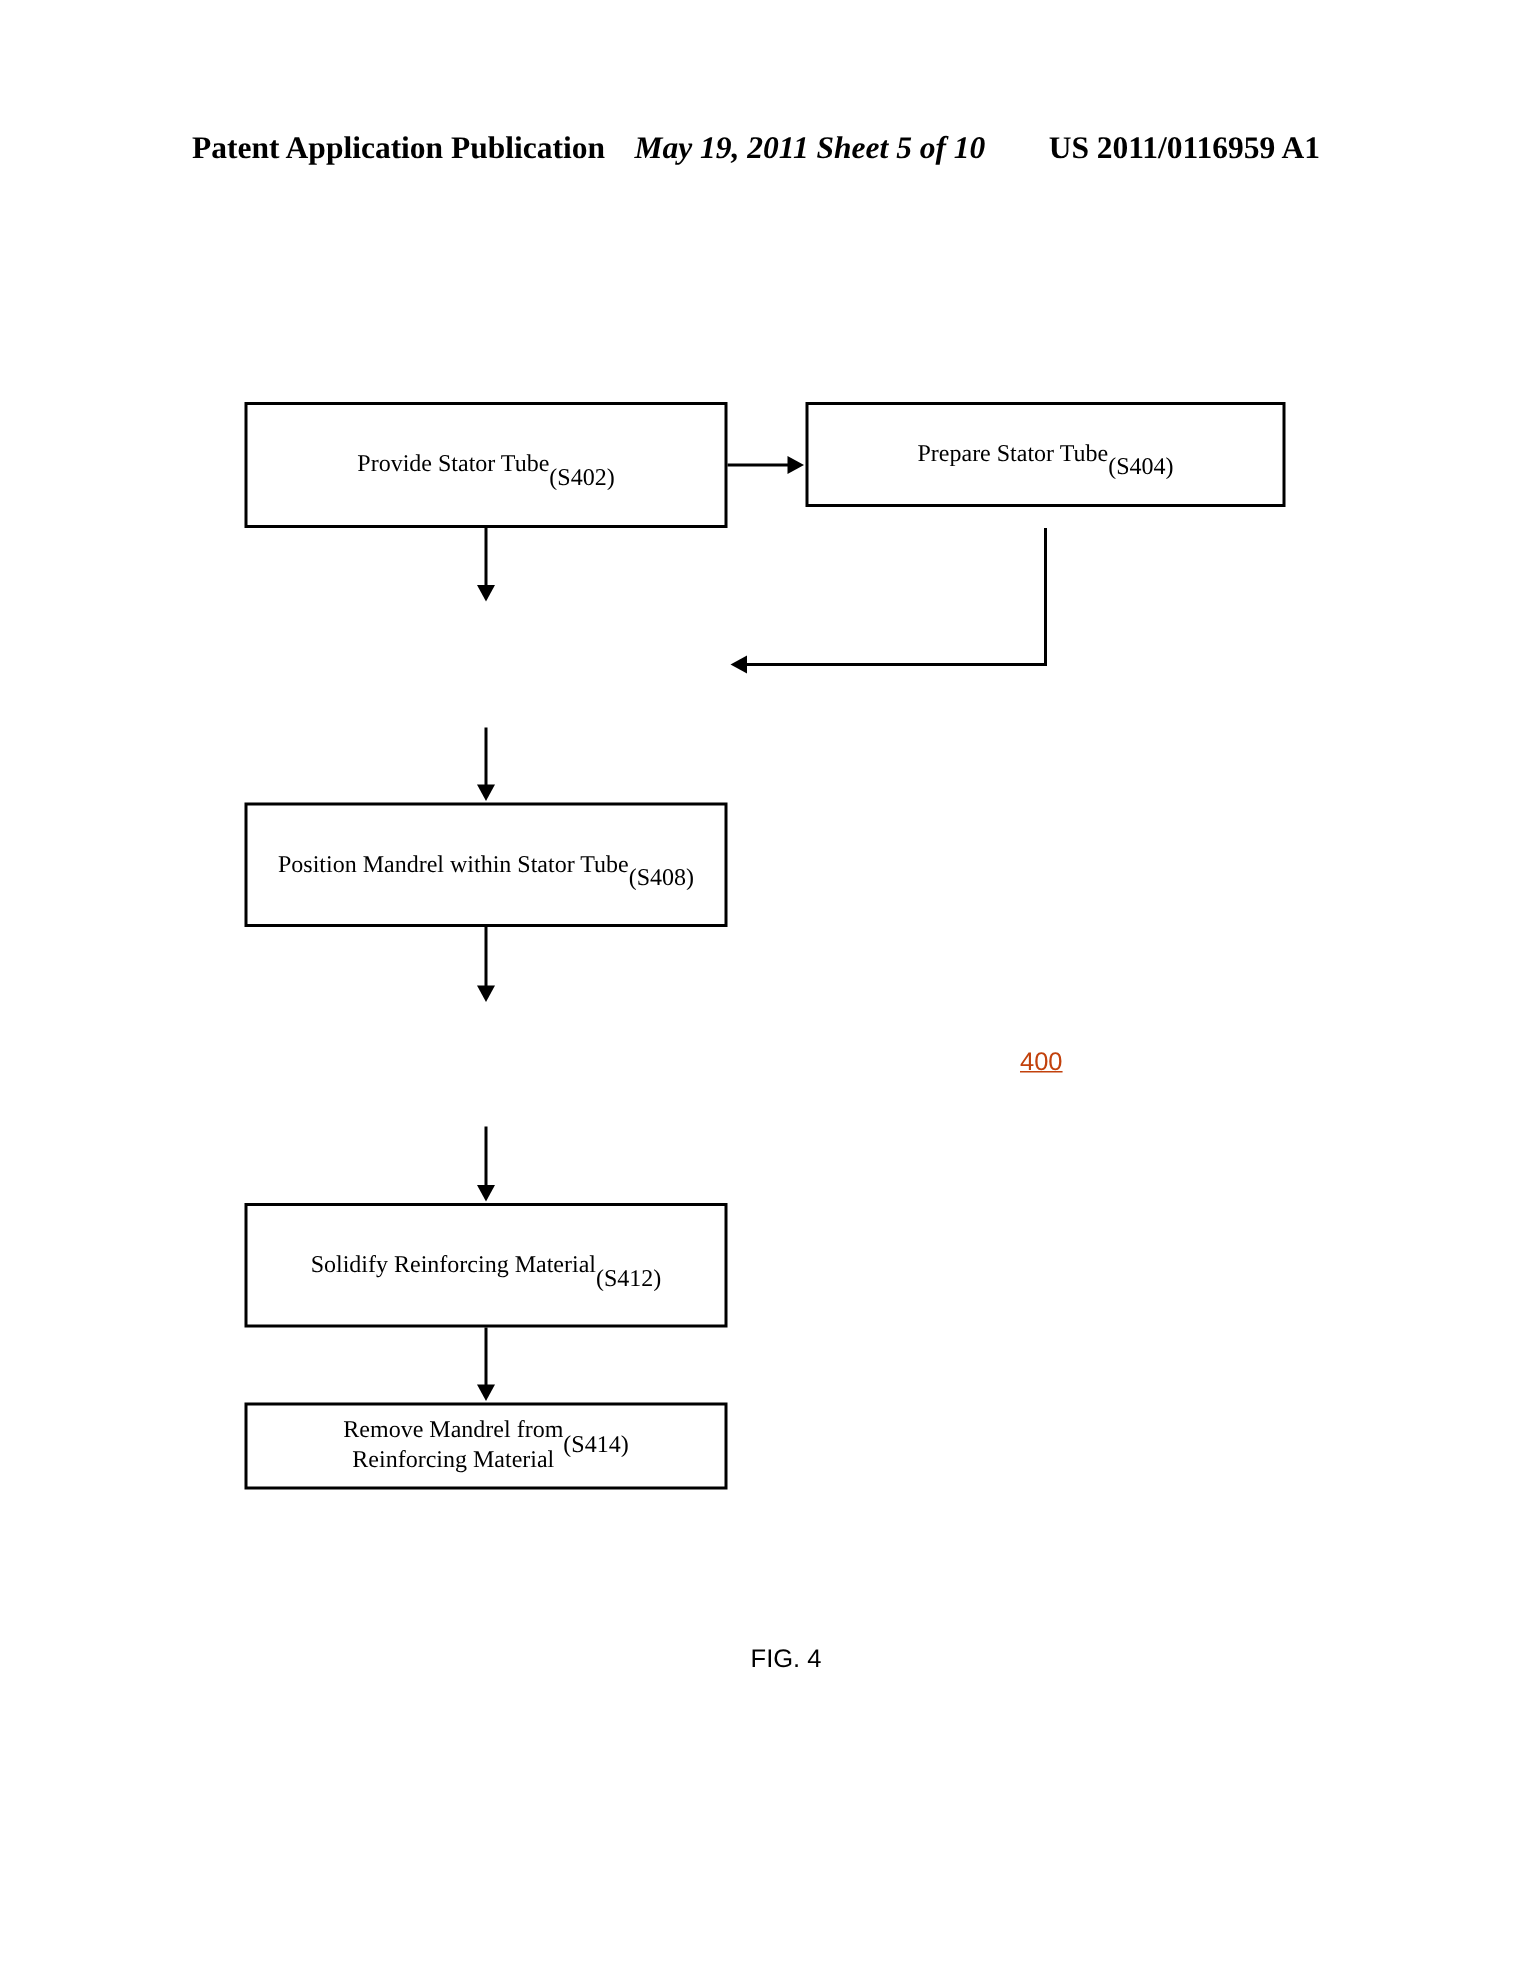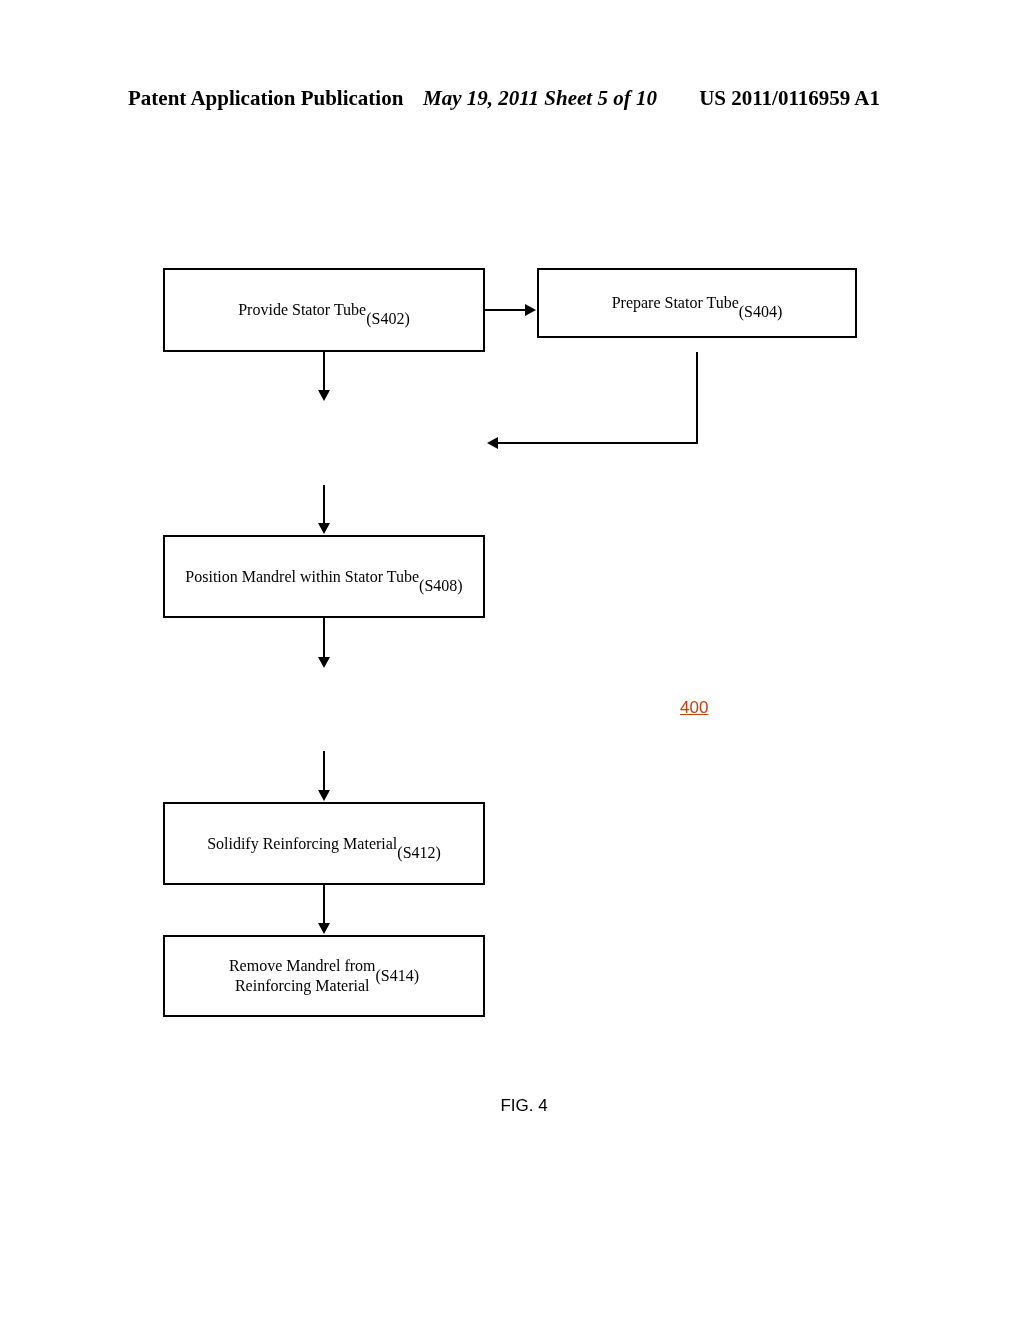--- a/index.html
+++ b/index.html
@@ -86,21 +86,21 @@
     margin-top: 0px;
   }
 
   
   #node-s402 { left: 163px; top: 268px;  width: 322px; height: 84px; }
   #node-s404 { left: 537px; top: 268px;  width: 320px; height: 70px; }
   #node-s406 { left: 163px; top: 402px;  width: 322px; height: 83px; }
   #node-s408 { left: 163px; top: 535px;  width: 322px; height: 83px; }
   #node-s410 { left: 163px; top: 669px;  width: 322px; height: 82px; }
   #node-s412 { left: 163px; top: 802px;  width: 322px; height: 83px; }
-  #node-s414 { left: 163px; top: 935px;  width: 322px; height: 82px; text-align: center; }
+  #node-s414 { left: 163px; top: 935px;  width: 322px; height: 58px; text-align: center; }
 
   
   .conn-line {
     position: absolute;
     background: #000000;
   }
   .conn-v { width: 2px; }
   .conn-h { height: 2px; }
 
   

